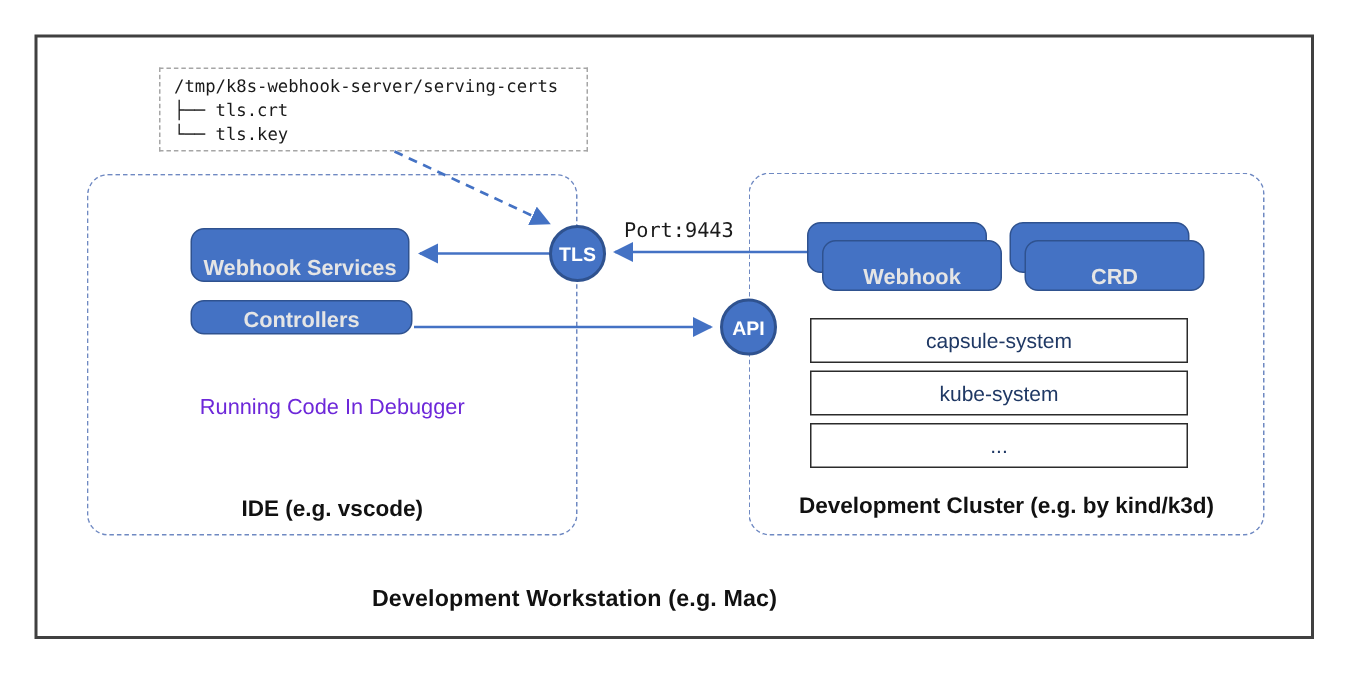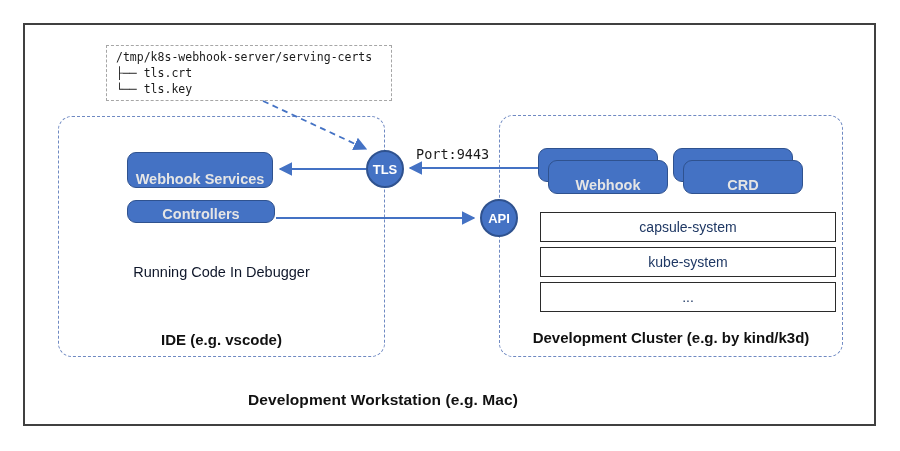--- a/index.html
+++ b/index.html
@@ -70,27 +70,27 @@
 
   .port-label {
     left: 416px; top: 146px;
     font-family: "DejaVu Sans Mono", monospace;
     font-size: 13.5px; color: #1a1a1a;
   }
 
   
   .ide-note {
     left: 58px; top: 261px; width: 327px; text-align: center;
-    font-size: 14.5px; line-height: 22px; color: #0f172a;
+    font-size: 14.5px; line-height: 22px; color: #6d28d9;
   }
   .ide-note b { font-weight: bold; }
 
   
   .ns-row {
-    left: 540px; width: 296px; height: 30px;
+    left: 540px; width: 252px; height: 30px;
     background: #ffffff; border: 1.6px solid #2b2b2b;
     display: flex; align-items: center; justify-content: center;
     font-size: 14px; color: #1f3864;
   }
   .ns-0 { top: 212px; }
   .ns-1 { top: 247px; text-align: center; }
   .ns-2 { top: 282px; }
 
   svg.wires { left: 0; top: 0; width: 900px; height: 451px; pointer-events: none; }
 </style>

